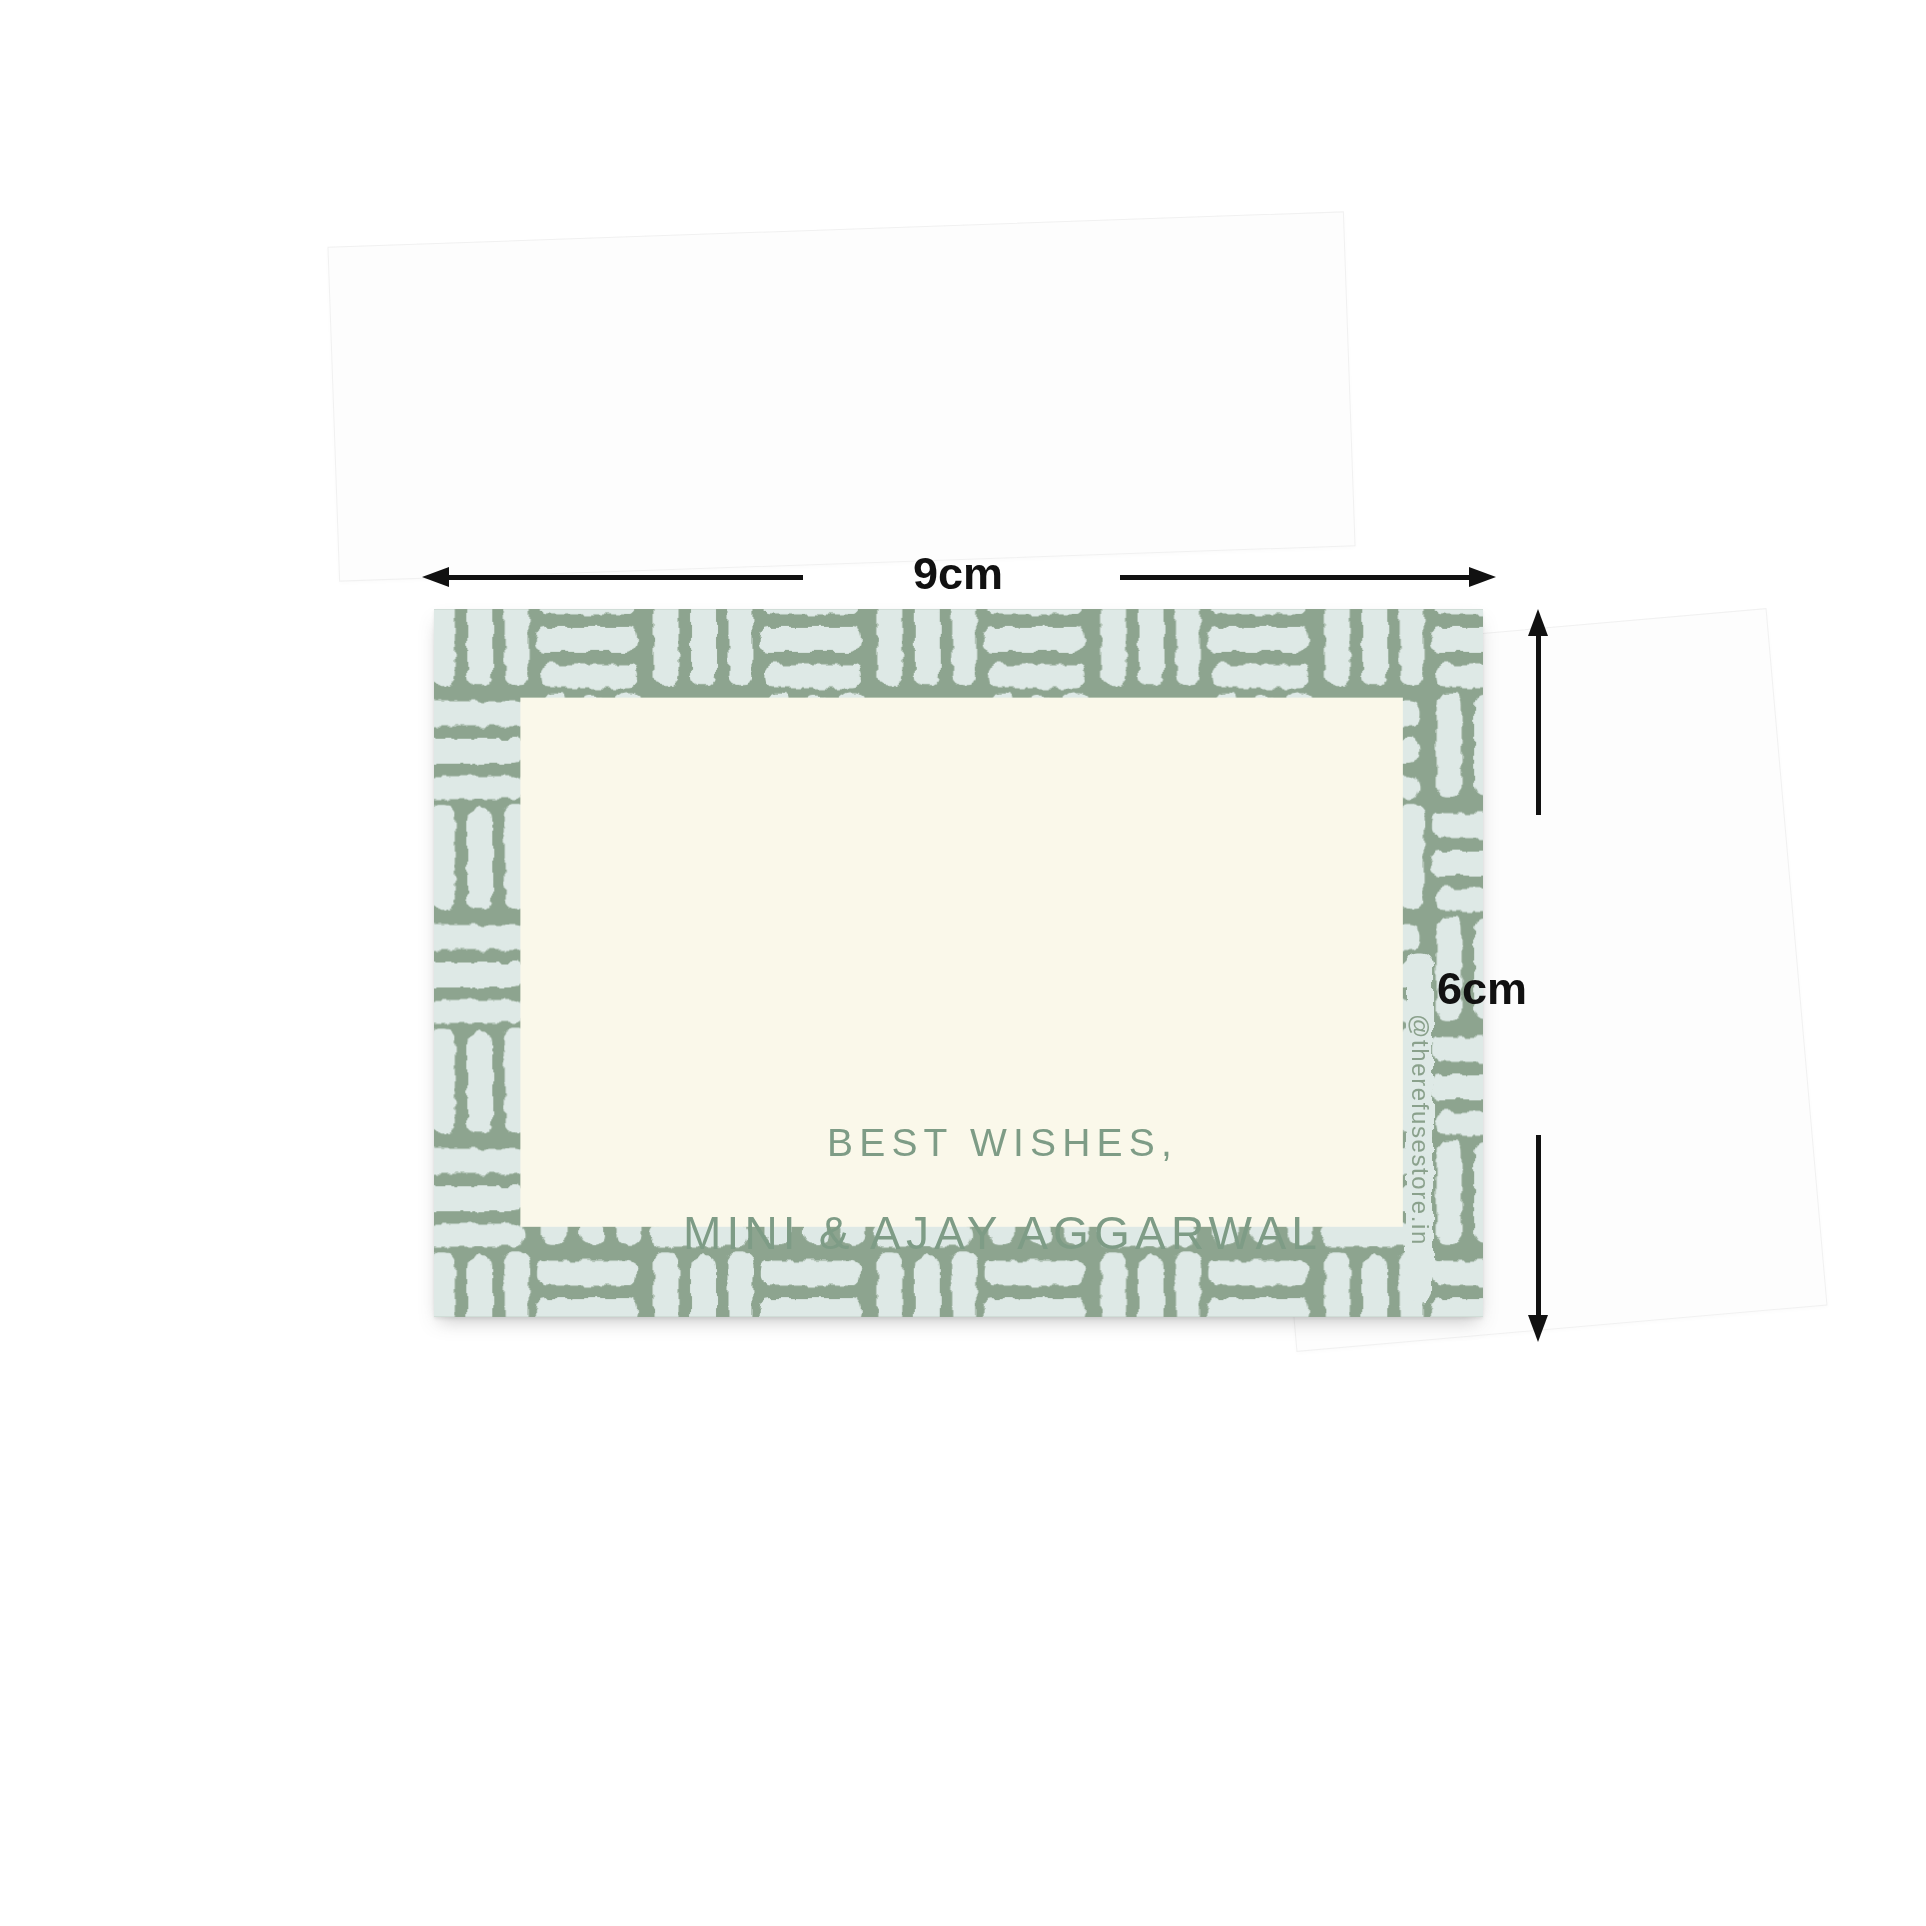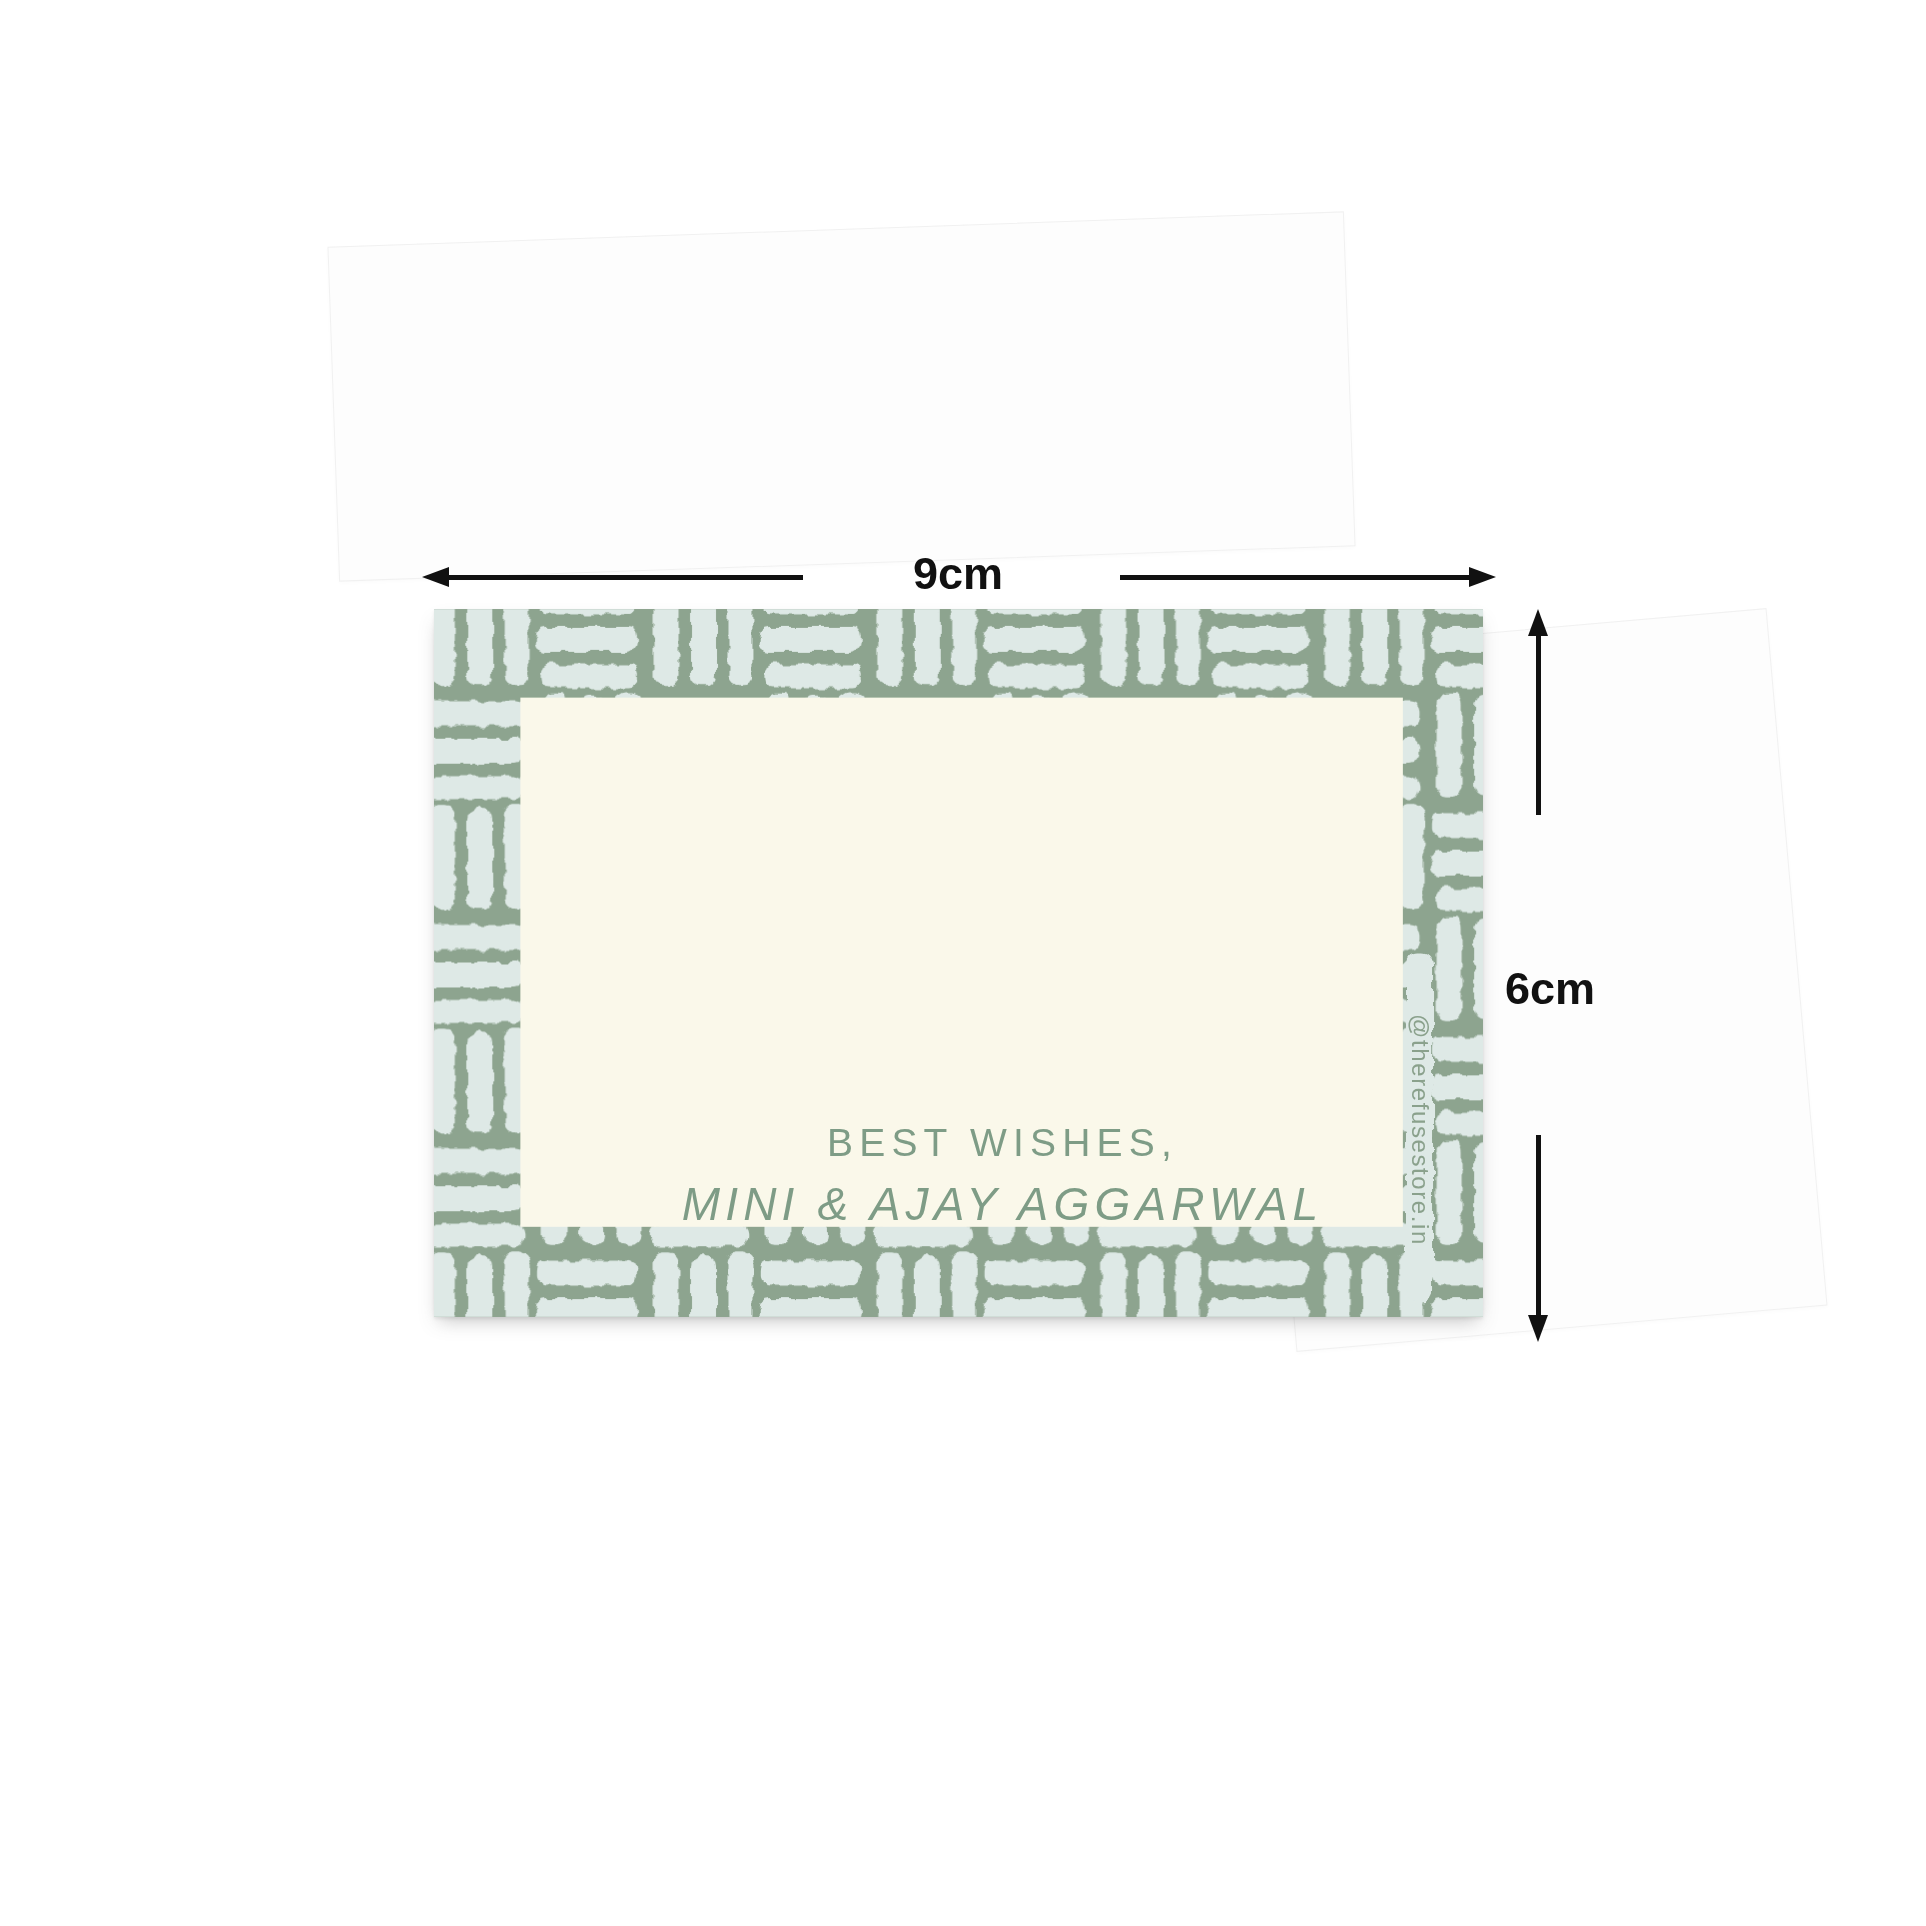--- a/index.html
+++ b/index.html
@@ -41,21 +41,21 @@
 
   .msg{
     position:absolute;
     left:86px;width:965px;
     text-align:center;
     color:var(--msg-green);
     line-height:1;
     white-space:nowrap;
   }
   .msg.line1{top:514px;font-size:39px;letter-spacing:6.2px;}
-  .msg.line2{top:572px;font-size:46px;letter-spacing:5.2px;font-style:italic;}
+  .msg.line2{top:601px;font-size:46px;letter-spacing:5.2px;}
 
   .watermark{
     position:absolute;
     left:1000px;top:346px;
     width:350px;height:27px;
     line-height:27px;
     transform:rotate(90deg);
     transform-origin:0 0;
     text-align:center;
     font-size:24px;
@@ -97,21 +97,21 @@
   .dim-label{
     position:absolute;
     color:var(--ink);
     font-weight:700;
     font-size:45px;
     line-height:1;
     white-space:nowrap;
     text-align:center;
   }
   .dim-label.width{left:958px;top:551px;transform:translateX(-50%);}
-  .dim-label.height{left:1550px;top:966px;transform:translateX(-50%);}
+  .dim-label.height{left:1482px;top:966px;transform:translateX(-50%);}
 </style>
 </head>
 <body>
 
 <div class="canvas">
 
   <div class="bg-card a"></div>
   <div class="bg-card b"></div>
 
   <div class="card">

